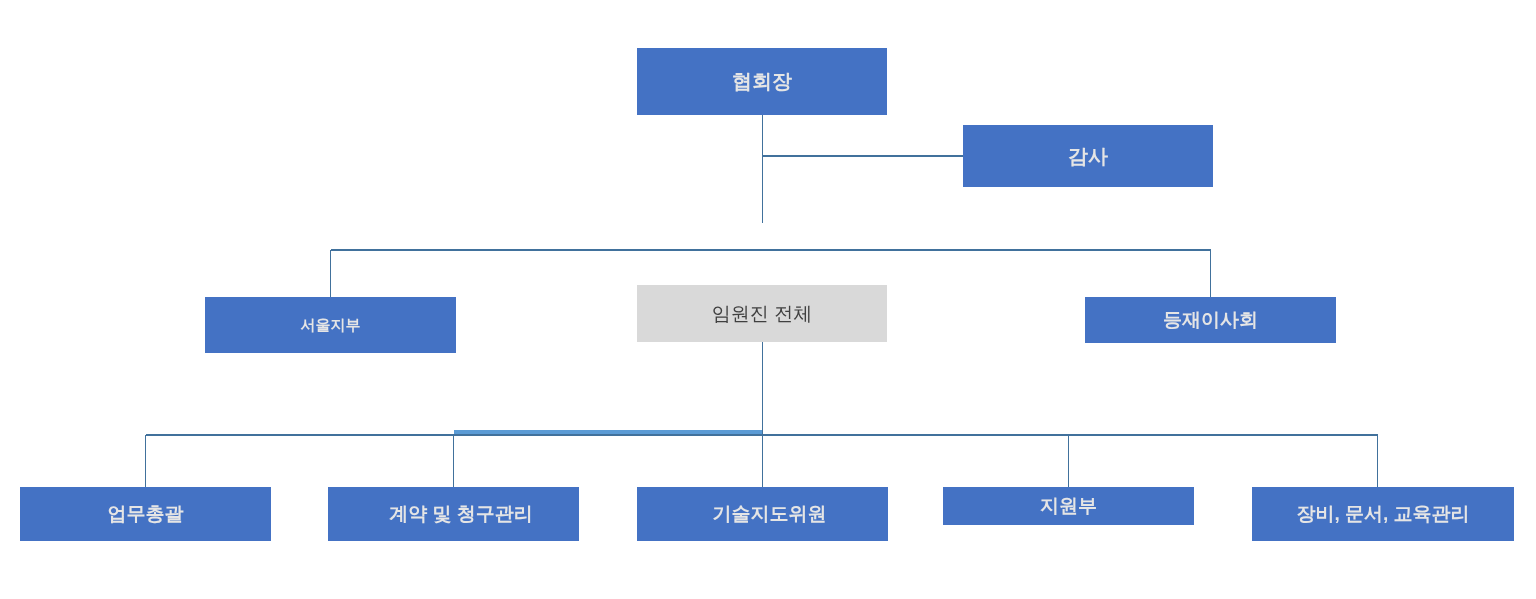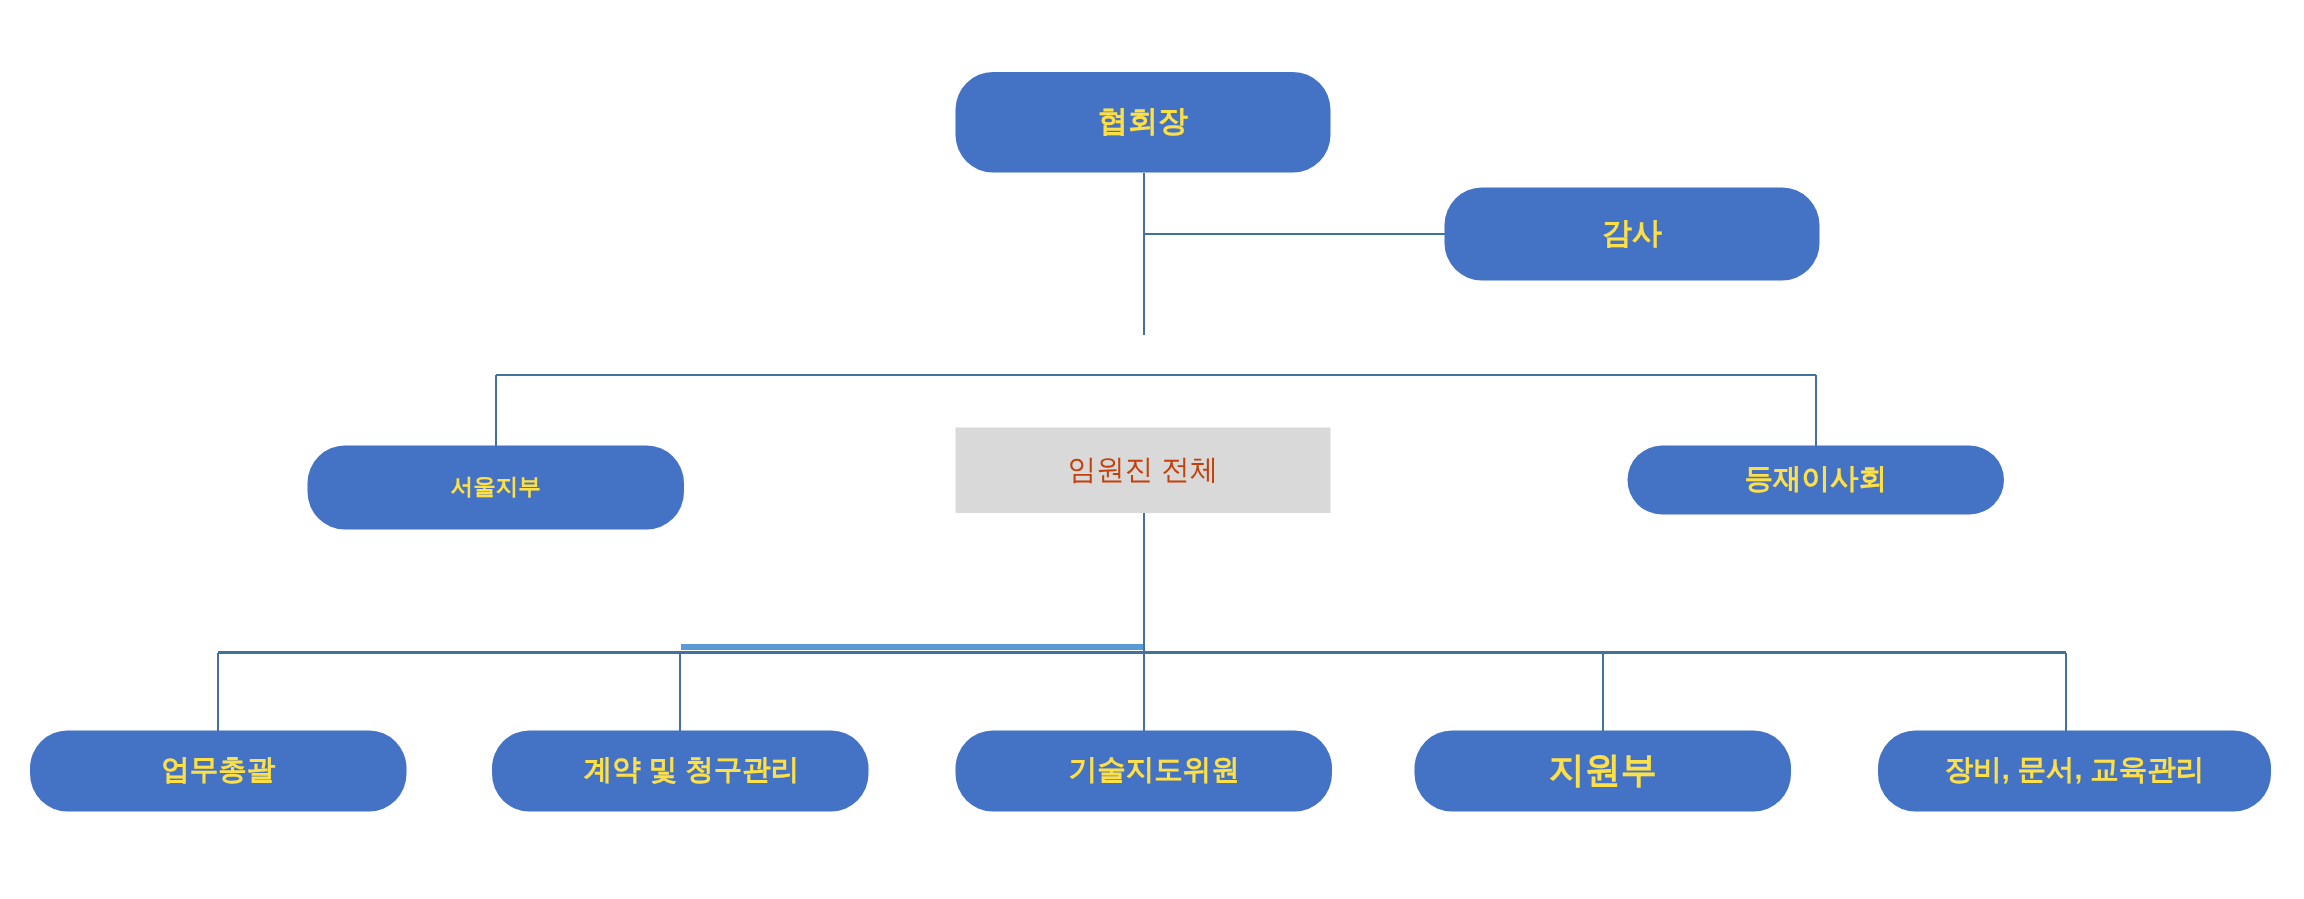--- a/index.html
+++ b/index.html
@@ -31,27 +31,26 @@
     display: flex;
     align-items: center;
     justify-content: center;
     box-sizing: border-box;
     text-align: center;
     line-height: 1.15;
     z-index: 5;
   }
   .node.blue {
     background: #4472C4;
-    color: #fde047;
+    color: #e5e5e5;
     font-weight: bold;
-    border-radius: 25px;
   }
   .node.gray {
     background: #D9D9D9;
-    color: #c2410c;
+    color: #404040;
     font-weight: normal;
   }
   .node-label {
     display: block;
     padding: 0 6px;
     white-space: nowrap;
   }
 </style>
 </head>
 <body>
@@ -111,21 +110,21 @@
   </div>
 
   <div class="node blue" style="left:328px; top:487px; width:251px; height:54px; font-size:19px;padding-left:15px;">
     <span class="node-label">계약 및 청구관리</span>
   </div>
 
   <div class="node blue" style="left:637px; top:487px; width:251px; height:54px; font-size:19px;padding-left:14px;">
     <span class="node-label">기술지도위원</span>
   </div>
 
-  <div class="node blue" style="left:943px; top:487px; width:251px; height:54px; font-size:24px;">
+  <div class="node blue" style="left:943px; top:487px; width:251px; height:38px; font-size:19px;">
     <span class="node-label">지원부</span>
   </div>
 
   <div class="node blue" style="left:1252px; top:487px; width:262px; height:54px; font-size:19px;">
     <span class="node-label">장비, 문서, 교육관리</span>
   </div>
 
 </div>
 
 </body></html>

